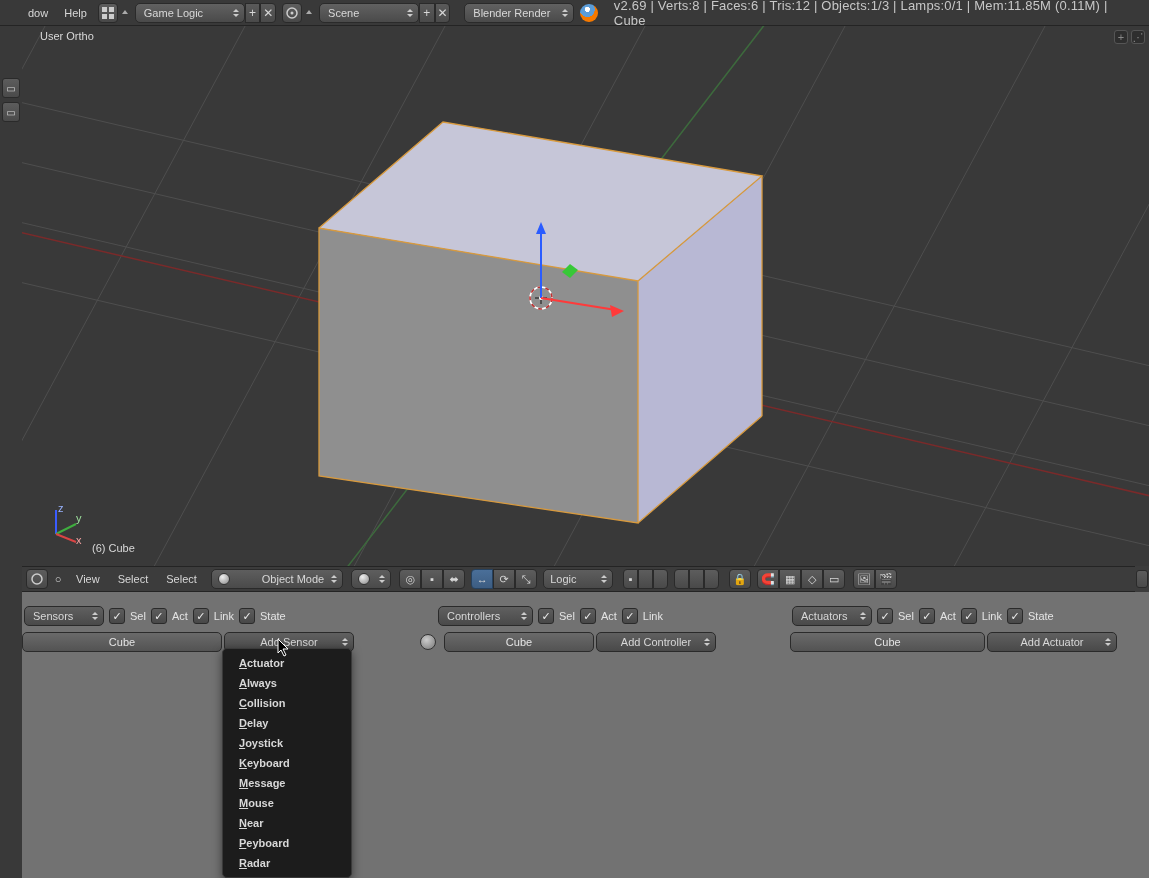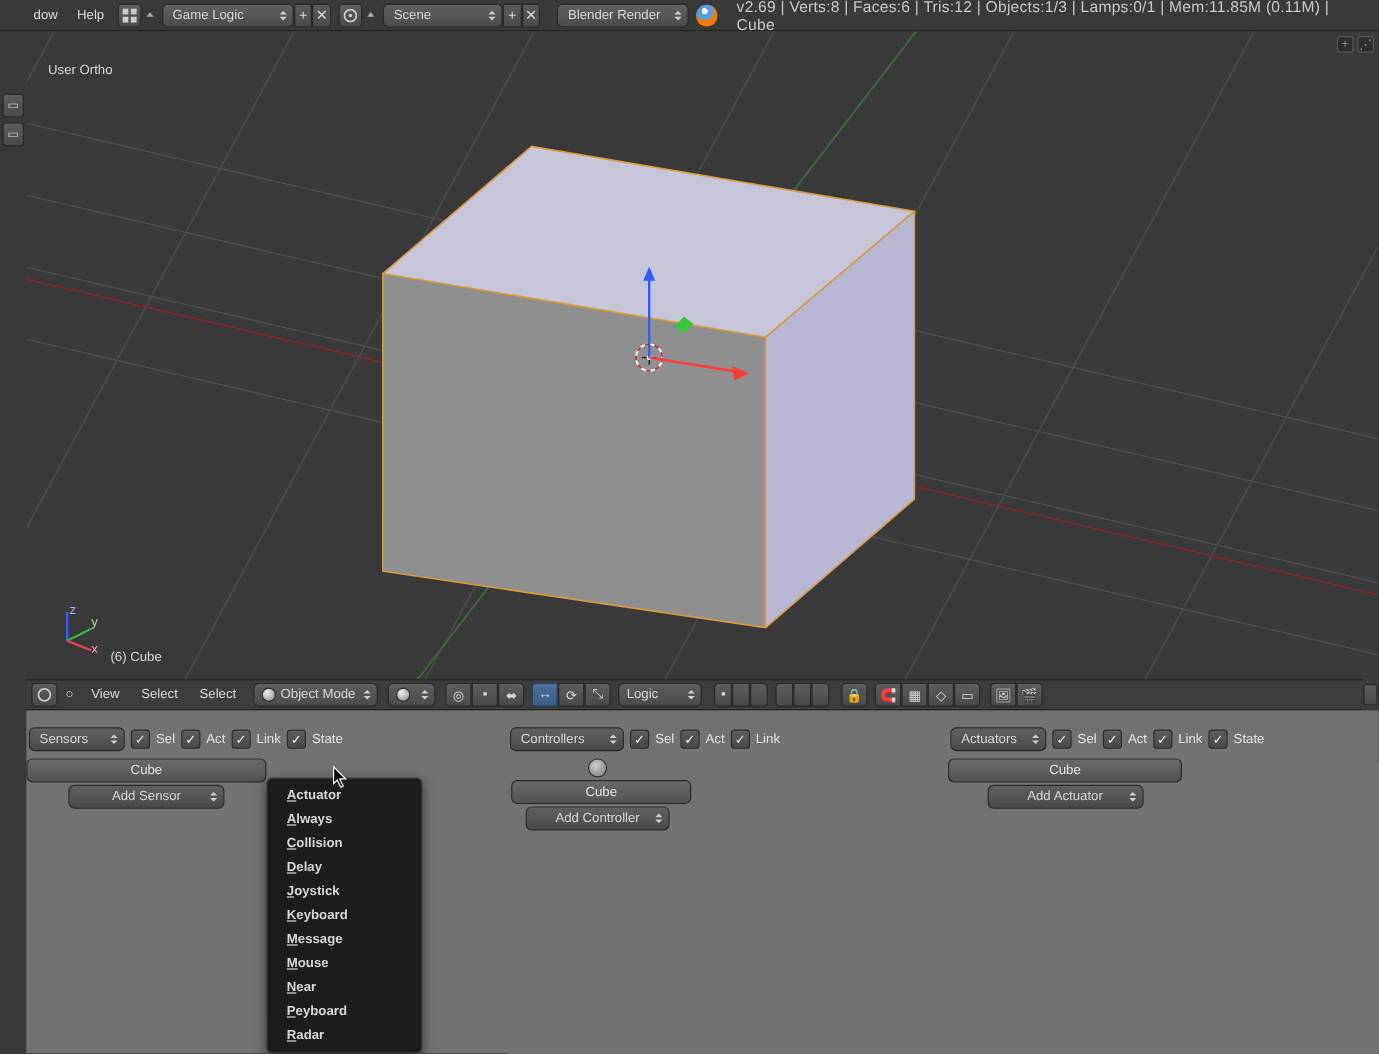--- a/index.html
+++ b/index.html
@@ -19,53 +19,53 @@
 
 .editor-type{display:flex;align-items:center;gap:2px;margin:0 3px;}
 .editor-type .grid{width:20px;height:20px;background:linear-gradient(#5e5e5e,#484848);border:1px solid #2a2a2a;border-radius:4px;display:flex;align-items:center;justify-content:center;}
 .editor-type .chev{width:10px;display:flex;align-items:center;justify-content:center;}
 .editor-type .chev::after{content:"";border-left:3px solid transparent;border-right:3px solid transparent;border-bottom:4px solid #aaa;display:block;margin-bottom:1px;}
 
 
 .viewport { position:absolute; left:22px; top:26px; right:0; height:540px; background:#393939; overflow:hidden; }
 .viewport-corner-plus{position:absolute;right:4px;top:4px;display:flex;gap:3px;}
 .viewport-corner-plus span{width:14px;height:14px;background:#2e2e2e;border-radius:3px;border:1px solid #555;display:flex;align-items:center;justify-content:center;font-size:11px;color:#888;}
-.viewport .label-tl{position:absolute;left:18px;top:27px;color:#d8d8d8;}
+.viewport .label-tl{position:absolute;left:18px;top:4px;color:#d8d8d8;}
 .viewport .label-bl{position:absolute;left:70px;bottom:12px;color:#d8d8d8;}
 .viewport svg.scene{position:absolute;inset:0;}
 
 
 .left-strip{position:absolute;left:0;top:26px;width:22px;bottom:0;background:#393939;}
 .left-strip .tb{width:18px;height:20px;background:linear-gradient(#5c5c5c,#4a4a4a);border:1px solid #2a2a2a;border-radius:3px;margin:4px auto;display:flex;align-items:center;justify-content:center;cursor:pointer;font-size:10px;}
 
 
 .v3d-header{position:absolute;left:22px;right:0;top:566px;height:26px;background:#3c3c3c;border-top:1px solid #242424;border-bottom:1px solid #242424;display:flex;align-items:center;padding:0 4px;gap:2px;}
 .iconbox{width:22px;height:20px;background:linear-gradient(#5d5d5d,#494949);border:1px solid #2a2a2a;border-radius:4px;display:flex;align-items:center;justify-content:center;cursor:pointer;}
 .iconbox.blue{background:linear-gradient(#4a6f99,#3d5d82);border-color:#26415e;}
 .v3d-header .txtbtn{padding:0 8px;height:22px;display:flex;align-items:center;cursor:pointer;}
-.mode-dd{height:20px;background:linear-gradient(#5e5e5e,#4a4a4a);border:1px solid #2a2a2a;border-radius:5px;display:flex;align-items:center;padding:0 18px 0 6px;position:relative;cursor:pointer;}
+.mode-dd{height:20px;background:linear-gradient(#5e5e5e,#4a4a4a);border:1px solid #2a2a2a;border-radius:5px;display:flex;align-items:center;padding:0 18px 0 6px;position:relative;cursor:pointer;gap:28px;}
 .mode-dd::after{content:"";position:absolute;right:5px;top:5px;width:0;height:0;border-left:3px solid transparent;border-right:3px solid transparent;border-bottom:3px solid #ccc;}
 .mode-dd::before{content:"";position:absolute;right:5px;bottom:5px;width:0;height:0;border-left:3px solid transparent;border-right:3px solid transparent;border-top:3px solid #ccc;}
 .mode-dd .mball{width:12px;height:12px;border-radius:50%;background:radial-gradient(circle at 35% 30%,#eee,#888);border:1px solid #333;margin-right:4px;}
 .icon-cluster{display:flex;gap:0;}
 .icon-cluster .iconbox{border-radius:0;}
 .icon-cluster .iconbox:first-child{border-radius:4px 0 0 4px;}
 .icon-cluster .iconbox:last-child{border-radius:0 4px 4px 0;}
 
 
 .logic{position:absolute;left:22px;right:0;top:592px;bottom:0;background:#727272;}
 .logic .colhead{position:absolute;top:14px;display:flex;align-items:center;gap:5px;justify-content:space-between;}
 .dd2{height:20px;min-width:80px;background:linear-gradient(#606060,#494949);border:1px solid #2a2a2a;border-radius:5px;display:flex;align-items:center;padding:0 18px 0 8px;position:relative;cursor:pointer;color:#e2e2e2;}
 .dd2::after{content:"";position:absolute;right:5px;top:5px;width:0;height:0;border-left:3px solid transparent;border-right:3px solid transparent;border-bottom:3px solid #ccc;}
 .dd2::before{content:"";position:absolute;right:5px;bottom:5px;width:0;height:0;border-left:3px solid transparent;border-right:3px solid transparent;border-top:3px solid #ccc;}
 .chk{width:16px;height:16px;border:1px solid #2a2a2a;border-radius:3px;background:linear-gradient(#5c5c5c,#484848);display:flex;align-items:center;justify-content:center;cursor:pointer;}
 .chk.checked::after{content:"✓";font-size:11px;color:#eee;}
 .chk-label{color:#e4e4e4;}
 
-.row2{position:absolute;top:40px;display:flex;gap:2px;align-items:center;flex-direction:column;}
+.row2{position:absolute;top:40px;display:flex;gap:2px;align-items:center;}
 .wide-box{height:20px;background:linear-gradient(#6a6a6a,#535353);border:1px solid #2b2b2b;border-radius:5px;display:flex;align-items:center;justify-content:center;color:#e4e4e4;cursor:pointer;}
 .add-dd{height:20px;background:linear-gradient(#606060,#494949);border:1px solid #2a2a2a;border-radius:5px;display:flex;align-items:center;justify-content:center;position:relative;color:#ddd;cursor:pointer;}
 .add-dd::after{content:"";position:absolute;right:5px;top:5px;width:0;height:0;border-left:3px solid transparent;border-right:3px solid transparent;border-bottom:3px solid #ccc;}
 .add-dd::before{content:"";position:absolute;right:5px;bottom:5px;width:0;height:0;border-left:3px solid transparent;border-right:3px solid transparent;border-top:3px solid #ccc;}
 .link-dot{width:16px;height:16px;border-radius:50%;background:radial-gradient(circle at 40% 35%,#ccc,#777);border:1px solid #333;cursor:pointer;}
 
 
 .popup{position:absolute;background:#1c1c1c;border:1px solid #3a3a3a;border-radius:5px;padding:4px 0;min-width:130px;box-shadow:0 3px 10px rgba(0,0,0,.5);}
 .popup .item{padding:4px 16px;cursor:pointer;color:#e8e8e8;font-weight:bold;}
 .popup .item .ul{text-decoration:underline;}
@@ -277,21 +277,21 @@
     <div class="chk checked"></div>
       <span class="chk-label">State</span>
   </div>
   <div class="row2" style="left:0">
     <div class="wide-box" style="width:200px">Cube</div>
     <div class="add-dd" style="width:130px">
         <span>Add Sensor</span>
       </div>
   </div>
 
-  <div class="colhead" style="left:403px">
+  <div class="colhead" style="left:416px">
     <div class="dd2" style="min-width:95px">
         <span>Controllers</span>
       </div>
     <div class="chk checked"></div>
       <span class="chk-label">Sel</span>
     <div class="chk checked"></div>
       <span class="chk-label">Act</span>
     <div class="chk checked"></div>
       <span class="chk-label">Link</span>
   </div>

